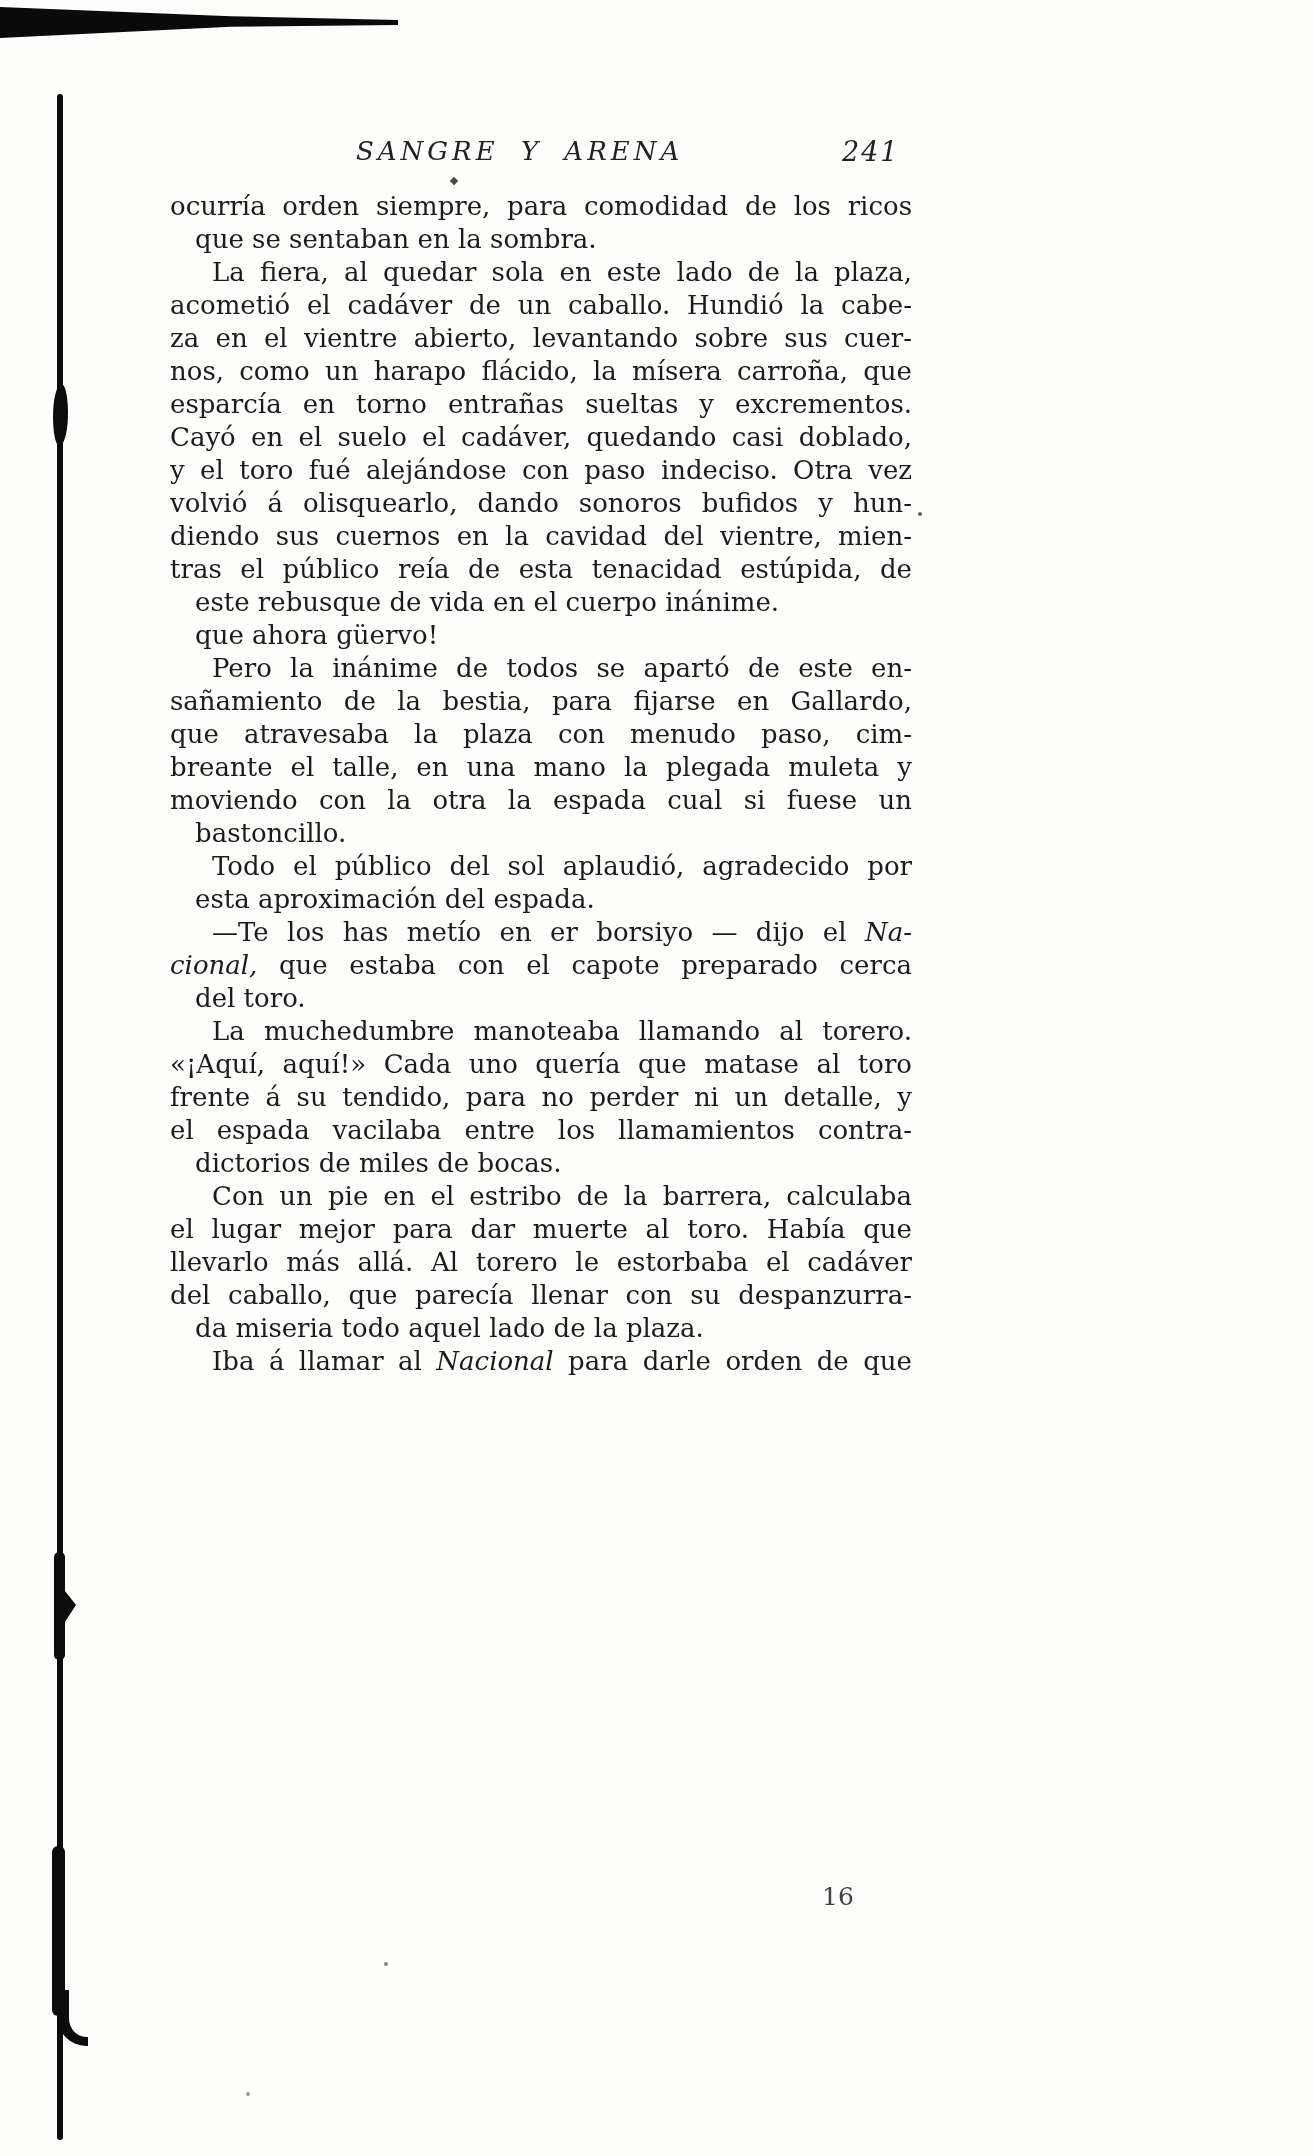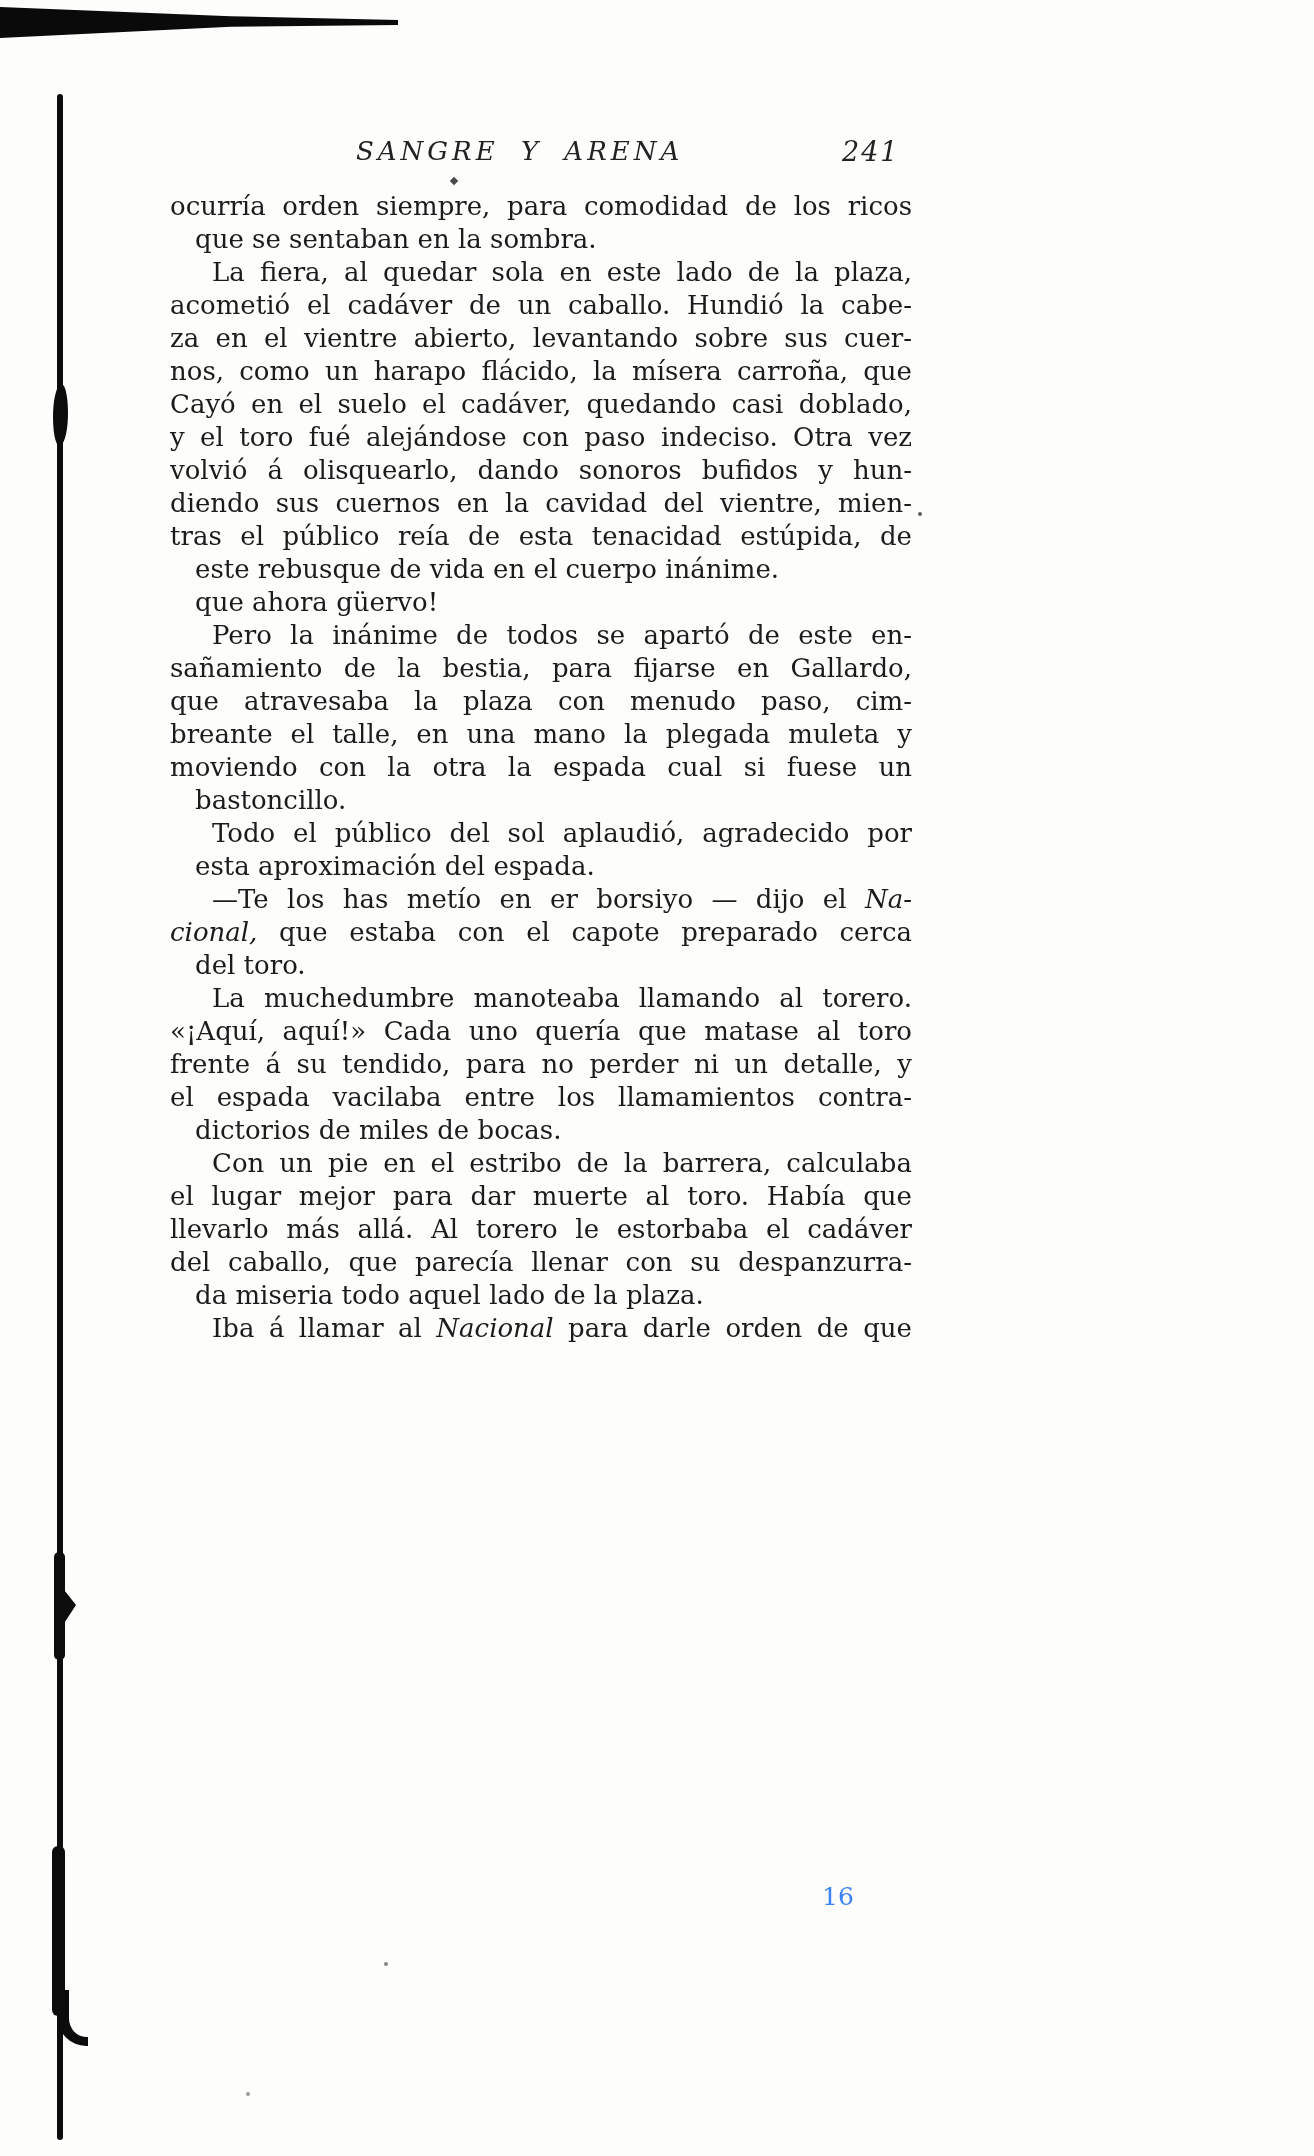--- a/index.html
+++ b/index.html
@@ -70,21 +70,21 @@
   .text-block { position: absolute; left: 170px; top: 190px; width: 742px; }
   .line {
     font-size: 26px; line-height: 33px;
     text-align: justify; text-align-last: justify;
   }
   .line.end { text-align-last: left; margin-left: 25px; }
   .ind { text-indent: 42px; }
   em { font-style: italic; }
 
   
-  .signature { position: absolute; left: 822px; top: 1882px; font-size: 25px; color: #3b82f6; }
+  .signature { position: absolute; left: 822px; top: 1882px; font-size: 25px; color: #404040; }
 </style>
 </head>
 <body>
 
 <div class="page">
 
   <div class="top-mark"></div>
   <div class="edge-line"></div>
   <div class="edge-blob-leaf"></div>
   <div class="edge-thick-mid"></div>
@@ -104,20 +104,21 @@
     <div class="para">
       <div class="line j">ocurría orden siempre, para comodidad de los ricos</div>
       <div class="line end">que se sentaban en la sombra.</div>
     </div>
 
     <div class="para">
       <div class="line j ind">La fiera, al quedar sola en este lado de la plaza,</div>
       <div class="line j">acometió el cadáver de un caballo. Hundió la cabe-</div>
       <div class="line j">za en el vientre abierto, levantando sobre sus cuer-</div>
       <div class="line j">nos, como un harapo flácido, la mísera carroña, que</div>
+      <div class="line j">esparcía en torno entrañas sueltas y excrementos.</div>
       <div class="line j">Cayó en el suelo el cadáver, quedando casi doblado,</div>
       <div class="line j">y el toro fué alejándose con paso indeciso. Otra vez</div>
       <div class="line j">volvió á olisquearlo, dando sonoros bufidos y hun-</div>
       <div class="line j">diendo sus cuernos en la cavidad del vientre, mien-</div>
       <div class="line j">tras el público reía de esta tenacidad estúpida, de</div>
       <div class="line end">este rebusque de vida en el cuerpo inánime.</div>
     </div>
 
     <div class="para">
       <div class="line end">que ahora güervo!</div>

